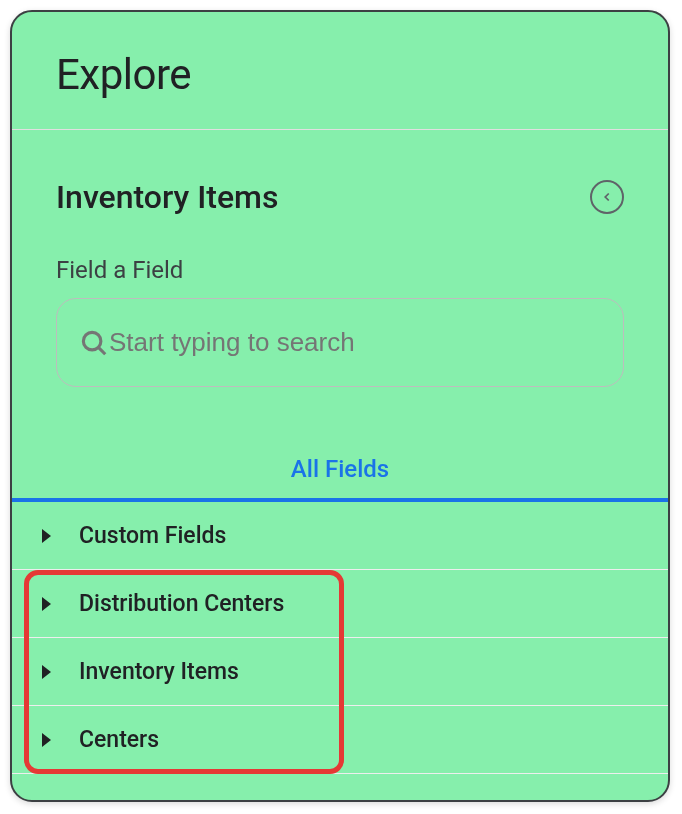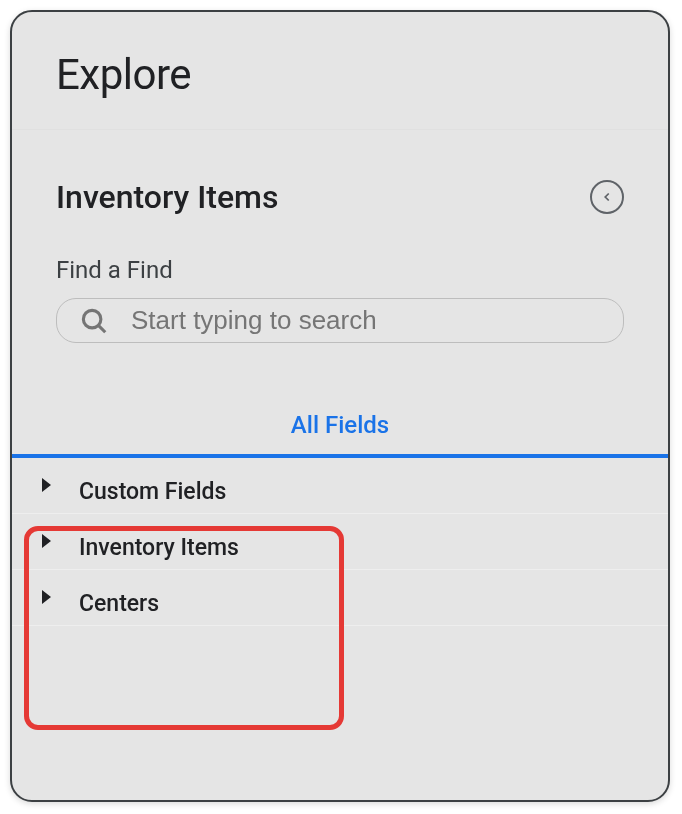--- a/index.html
+++ b/index.html
@@ -10,21 +10,21 @@
       height: 814px;
       position: relative;
     }
     .panel {
       width: 660px;
       height: 792px;
       margin: 10px;
       border: 2px solid #3c4043;
       border-radius: 22px;
       overflow: hidden;
-      background: #e5e5e5;
+      background: #86efac;
       box-shadow: 0 2px 6px rgba(0,0,0,0.15);
     }
     .header {
       padding: 38px 44px 30px 44px;
     }
     .header h1 {
       font-size: 42px;
       font-weight: 400;
       color: #202124;
       letter-spacing: -0.5px;
@@ -64,22 +64,21 @@
       font-size: 24px;
       color: #3c4043;
       margin-bottom: 14px;
       font-weight: 400;
     }
     .search-box {
       display: flex;
       align-items: center;
       border: 1.5px solid #bdbdbd;
       border-radius: 20px;
-      padding: 6px 22px;
-      gap: 22px;
+      padding: 28px 22px;
       margin-bottom: 44px;
     }
     .search-icon {
       color: #757575;
       width: 30px;
       height: 30px;
       flex-shrink: 0;
     }
     .search-input {
       border: none;
@@ -110,21 +109,22 @@
       padding-bottom: 15px;
     }
     .tab.inactive {
       color: #3c4043;
     }
     .field-list {
       position: relative;
     }
     .field-row {
       display: flex;
-      padding: 20px 44px 8px 30px;
+      align-items: center;
+      padding: 20px 44px 20px 30px;
       border-bottom: 1px solid #eeeeee;
       gap: 28px;
       cursor: pointer;
     }
     .caret {
       width: 0;
       height: 0;
       border-top: 7px solid transparent;
       border-bottom: 7px solid transparent;
       border-left: 9px solid #202124;
@@ -154,41 +154,45 @@
   <div class="section">
     <div class="section-header">
       <div class="section-title">Inventory Items</div>
       <div class="collapse-btn">
         <svg viewBox="0 0 24 24" fill="none" stroke="currentColor" stroke-width="3">
           <polyline points="15 18 9 12 15 6"></polyline>
         </svg>
       </div>
     </div>
 
-    <div class="field-label">Find a Find</div>
+    <div class="field-label">Field a Field</div>
     <div class="search-box">
       <svg class="search-icon" viewBox="0 0 24 24" fill="none" stroke="currentColor" stroke-width="2.5">
         <circle cx="10.5" cy="10.5" r="7"></circle>
         <line x1="21" y1="21" x2="15.5" y2="15.5"></line>
       </svg>
       <input class="search-input" type="text" placeholder="Start typing to search" style="">
     </div>
   </div>
 
   <div class="tabs">
     <div class="tab active">All Fields</div>
   </div>
 
   <div class="field-list">
     <div class="field-row">
       <div class="caret"></div>
       <div class="field-name">Custom Fields</div>
     </div>
     <div class="field-row">
       <div class="caret"></div>
+      <div class="field-name">Distribution Centers</div>
+    </div>
+    <div class="field-row">
+      <div class="caret"></div>
       <div class="field-name">Inventory Items</div>
     </div>
     <div class="field-row">
       <div class="caret"></div>
       <div class="field-name">Centers</div>
     </div>
     <div class="highlight-box" style="left:12px; top:68px; width:320px; height:204px;"></div>
   </div>
 </div>
 

